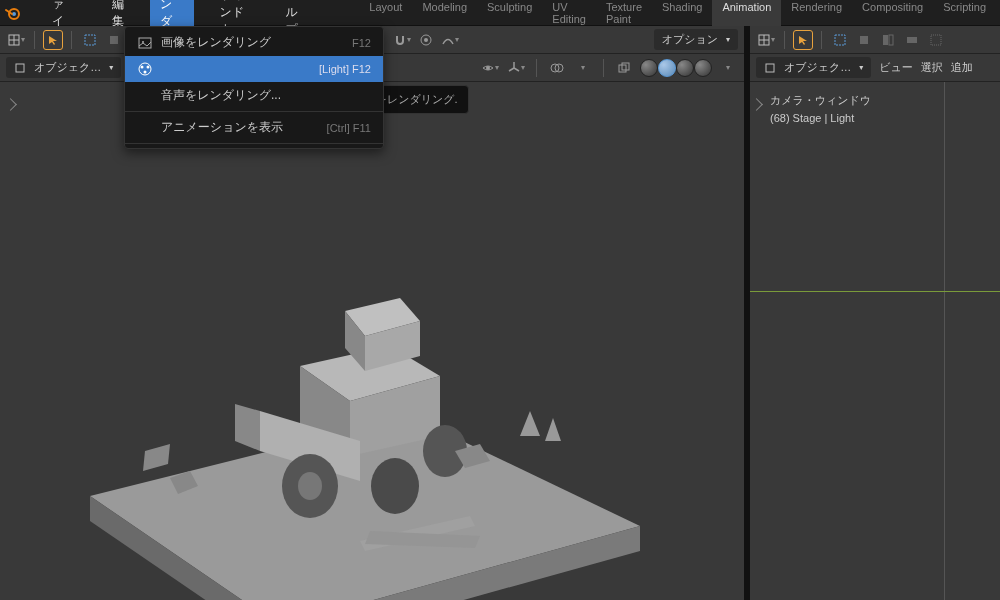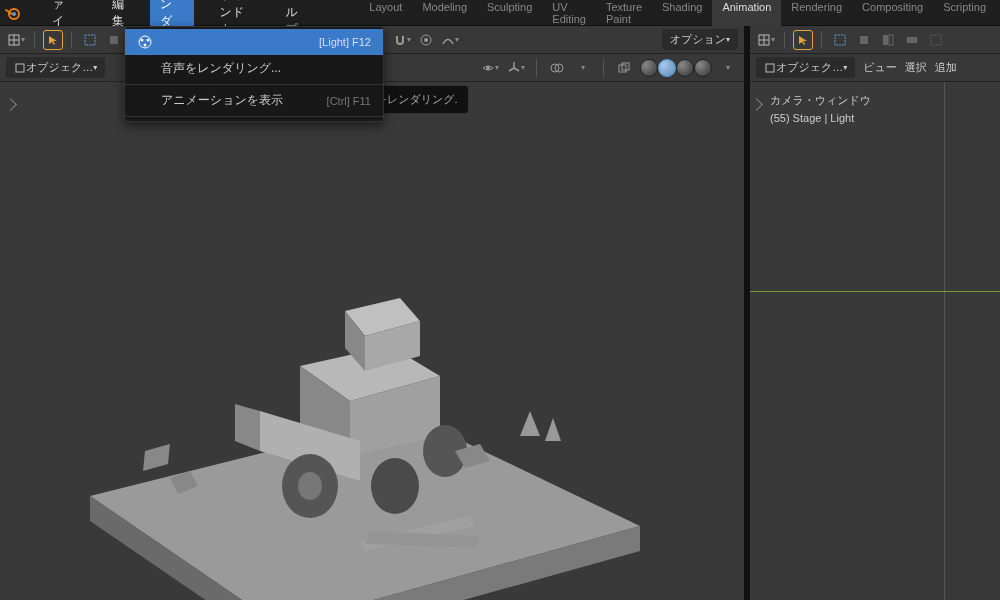--- a/index.html
+++ b/index.html
@@ -10,21 +10,21 @@
   .menu-item { padding: 4px 10px; cursor: pointer; color: #ddd; }
   .menu-item.active { background: #3a7ac8; color: #fff; border-radius: 3px; }
   .workspaces { display: flex; margin-left: 30px; }
   .ws-tab { padding: 5px 10px; color: #888; cursor: pointer; font-size: 11px; }
   .ws-tab.active { background: #3a3a3a; color: #ddd; border-radius: 4px 4px 0 0; }
   
   .toolbar { height: 28px; background: #383838; display: flex; align-items: center; padding: 0 6px; border-bottom: 1px solid #222; gap: 4px; position: relative; }
   .tool-icon { width: 20px; height: 20px; display: flex; align-items: center; justify-content: center; cursor: pointer; border-radius: 3px; color: #bbb; }
   .tool-icon.highlight { color: #e8a23d; }
   .tool-sep { width: 1px; height: 18px; background: #555; margin: 0 4px; }
-  .dropdown { padding: 3px 8px; background: #2b2b2b; border-radius: 3px; cursor: pointer; display: flex; align-items: center; gap: 0; font-size: 11px; }
+  .dropdown { padding: 3px 8px; background: #2b2b2b; border-radius: 3px; cursor: pointer; display: flex; align-items: center; gap: 8px; font-size: 11px; }
   .spacer { flex: 1; }
   
   .secondbar { height: 28px; background: #383838; display: flex; align-items: center; padding: 0 6px; gap: 6px; border-bottom: 1px solid #222; }
   
   .dropdown-menu { position: absolute; top: 26px; left: 124px; background: #181818; border: 1px solid #333; border-radius: 4px; z-index: 100; min-width: 260px; box-shadow: 0 4px 12px rgba(0,0,0,0.5); padding: 2px 0; }
   .dropdown-menu .mi { padding: 5px 12px; display: flex; align-items: center; gap: 8px; cursor: pointer; font-size: 12px; color: #ccc; }
   .dropdown-menu .mi.hl { background: #3a7ac8; color: #fff; }
   .dropdown-menu .mi .shortcut { margin-left: auto; color: #777; font-size: 11px; }
   .dropdown-menu .mi.hl .shortcut { color: #dde; }
   .dropdown-menu .sep { height: 1px; background: #333; margin: 2px 0; }
@@ -79,20 +79,31 @@
     <div class="ws-tab">Texture Paint</div>
     <div class="ws-tab">Shading</div>
     <div class="ws-tab active">Animation</div>
     <div class="ws-tab">Rendering</div>
     <div class="ws-tab">Compositing</div>
     <div class="ws-tab">Scripting</div>
   </div>
 </div>
 
 <div class="dropdown-menu">
+  <div class="mi">
+    <span class="micon">
+        <svg width="14" height="14" viewBox="0 0 14 14">
+          <rect x="1" y="2" width="12" height="10" fill="none" stroke="#aaa"></rect>
+          <circle cx="5" cy="6" r="1" fill="#aaa"></circle>
+          <path d="M1 10 L5 7 L9 10 L13 6" stroke="#aaa" fill="none"></path>
+        </svg>
+      </span>
+    <span>画像をレンダリング</span>
+    <span class="shortcut">F12</span>
+  </div>
   <div class="mi hl">
     <span class="micon">
         <svg width="14" height="14" viewBox="0 0 14 14">
           <circle cx="7" cy="7" r="6" fill="none" stroke="#fff"></circle>
           <circle cx="4" cy="5" r="1.5" fill="#fff"></circle>
           <circle cx="10" cy="5" r="1.5" fill="#fff"></circle>
           <circle cx="7" cy="10" r="1.5" fill="#fff"></circle>
         </svg>
       </span>
     <span class="shortcut">[Light] F12</span>
@@ -302,16 +313,16 @@
           <span style="font-size:8px">▾</span>
       </div>
       <span>ビュー</span>
       <span>選択</span>
       <span>追加</span>
     </div>
     <div class="grid-line-v"></div>
     <div class="grid-line-h"></div>
     <div class="info-text">
       <div>カメラ・ウィンドウ</div>
-      <div>(55) Stage | Light</div>
+      <div>(68) Stage | Light</div>
     </div>
   </div>
 </div>
 
 </body></html>

